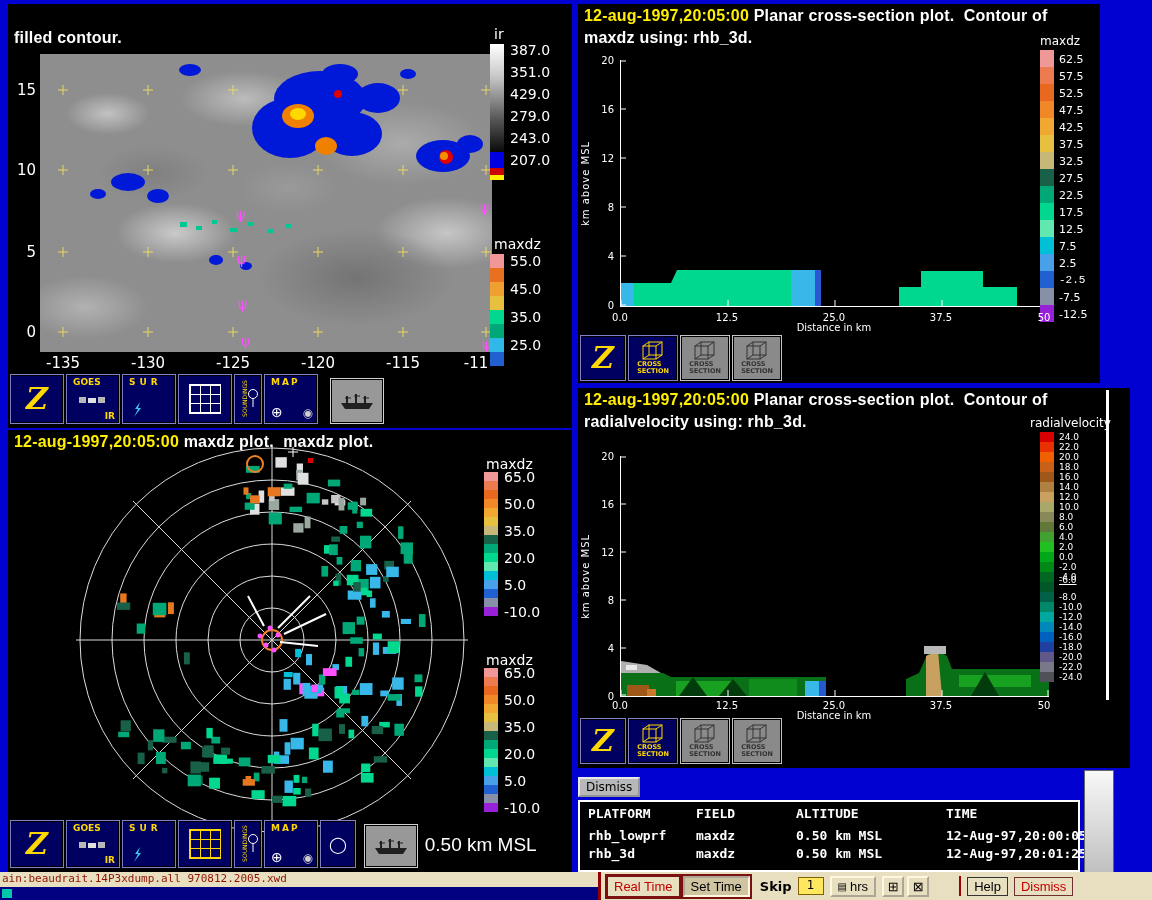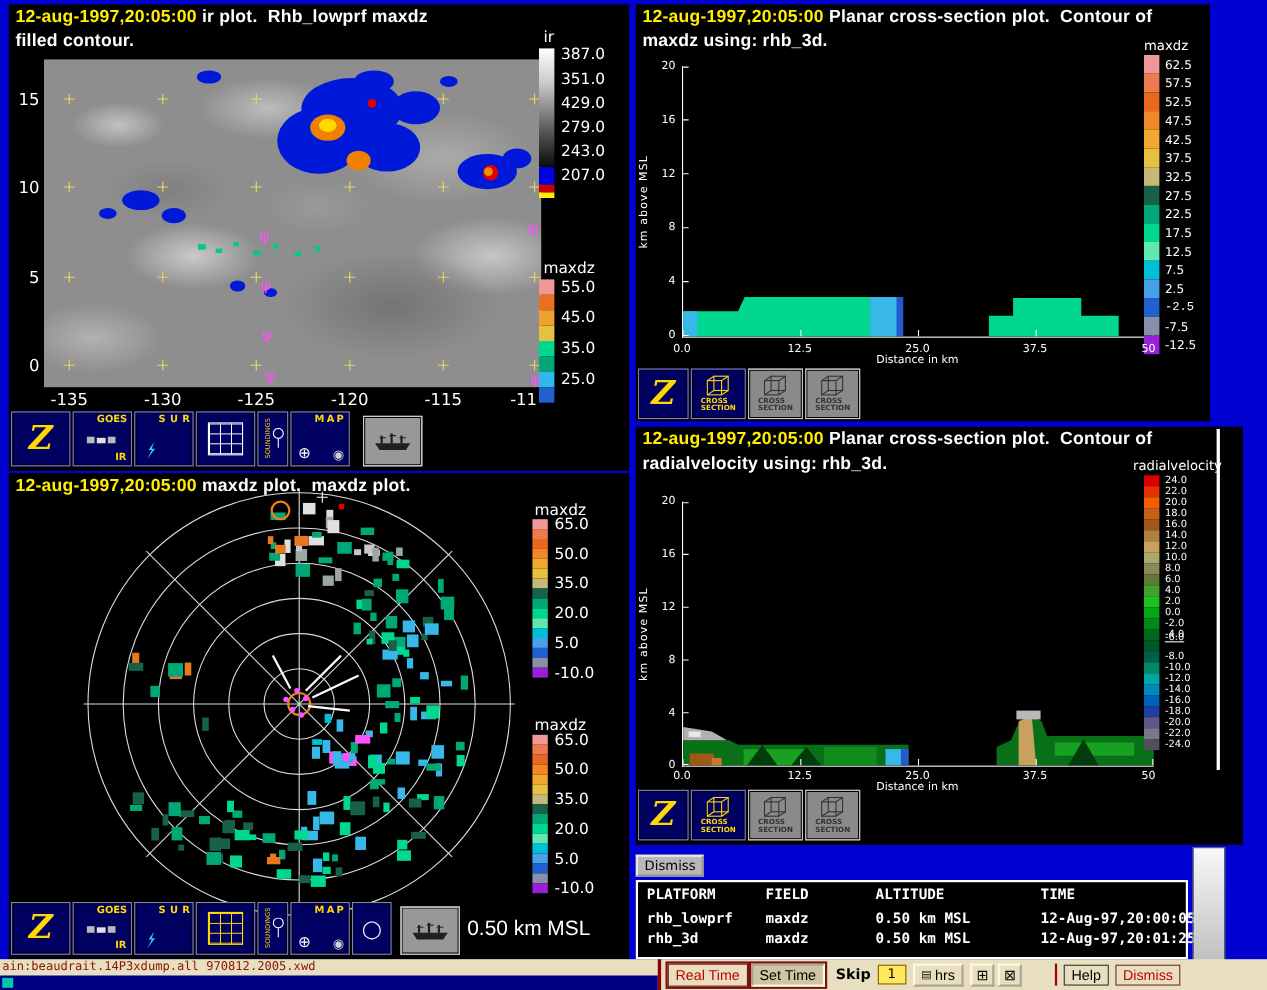--- a/index.html
+++ b/index.html
@@ -20,21 +20,21 @@
   .axlab-y{position:absolute;color:#fff;font-size:10px;writing-mode:vertical-rl;
            transform:rotate(180deg);text-align:center;letter-spacing:1px;}
   .axlab-x{position:absolute;color:#fff;font-size:10px;text-align:center;}
   .plotbox{position:absolute;border-left:1px solid #fff;border-bottom:1px solid #fff;background:#000;}
   .toolbar{position:absolute;display:flex;gap:2px;align-items:flex-end;}
   .tbtn{position:relative;background:#000060;border:1px solid #8080c8;box-shadow:inset 0 0 0 1px #000;
         display:flex;align-items:center;justify-content:center;flex-direction:column;cursor:pointer;}
   .tbtn.gray{background:#989898;border-color:#d0d0d0;}
   .zglyph{font-family:"DejaVu Serif",serif;font-style:italic;font-weight:bold;font-size:30px;
           color:#ffd800;line-height:1;}
-  .tb-lab{position:absolute;top:2px;left:21px;font-size:9px;font-weight:bold;color:#ffd800;}
+  .tb-lab{position:absolute;top:2px;left:6px;font-size:9px;font-weight:bold;color:#ffd800;}
   .tb-sub{position:absolute;bottom:2px;right:4px;font-size:9px;font-weight:bold;color:#ffd800;}
   .grid-icon{width:30px;height:28px;border:1px solid #fff;
      background-image:linear-gradient(to right,#fff 1px,transparent 1px),
                       linear-gradient(to bottom,#fff 1px,transparent 1px);
      background-size:10px 9px;}
   .grid-icon.yellow{border-color:#ffd800;
      background-image:linear-gradient(to right,#ffd800 1px,transparent 1px),
                       linear-gradient(to bottom,#ffd800 1px,transparent 1px);}
   .cs-btn{width:48px;height:44px;}
   .cs-btn .cs-lab{font-size:6.5px;font-weight:bold;line-height:1.1;text-align:left;display:block;}
@@ -59,21 +59,20 @@
   .bb{font-family:"DejaVu Sans",sans-serif;font-size:13px;}
   .bb-btn{border:1px solid #555;background:#e8dfc0;padding:1px 6px;font-size:13px;cursor:pointer;}
   .mono{font-family:"DejaVu Sans Mono",monospace;}
 </style>
 </head>
 <body>
 
 <div id="screen">
 
   <div class="panel" id="p1" style="left:8px;top:4px;width:564px;height:424px;">
-    <div class="ptl" style="left:6px;top:3px;"><span class="ts">12-aug-1997,20:05:00</span><span class="tw"> ir plot.  Rhb_lowprf maxdz</span></div>
     <div class="ptl tw" style="left:6px;top:25px;">filled contour.</div>
 
     <div class="sat-img" style="left:32px;top:50px;width:452px;height:298px;">
       <svg id="sat-svg" width="452" height="298" viewBox="0 0 452 298" style="position:absolute;left:0;top:0;">
         <g id="sat-plus">
             <path d="M18,36H28M23,31V41M18,116H28M23,111V121M18,198H28M23,193V203M18,278H28M23,273V283M103,36H113M108,31V41M103,116H113M108,111V121M103,198H113M108,193V203M103,278H113M108,273V283M188,36H198M193,31V41M188,116H198M193,111V121M188,198H198M193,193V203M188,278H198M193,273V283M273,36H283M278,31V41M273,116H283M278,111V121M273,198H283M278,193V203M273,278H283M278,273V283M358,36H368M363,31V41M358,116H368M363,111V121M358,198H368M363,193V203M358,278H368M363,273V283M441,36H451M446,31V41M441,116H451M446,111V121M441,198H451M446,193V203M441,278H451M446,273V283" stroke="#e8d860" fill="none"></path>
           </g>
         <g id="sat-blobs">
           <ellipse cx="280" cy="45" rx="46" ry="28" fill="#0018d8"></ellipse>
           <ellipse cx="250" cy="74" rx="38" ry="30" fill="#0018d8"></ellipse>

